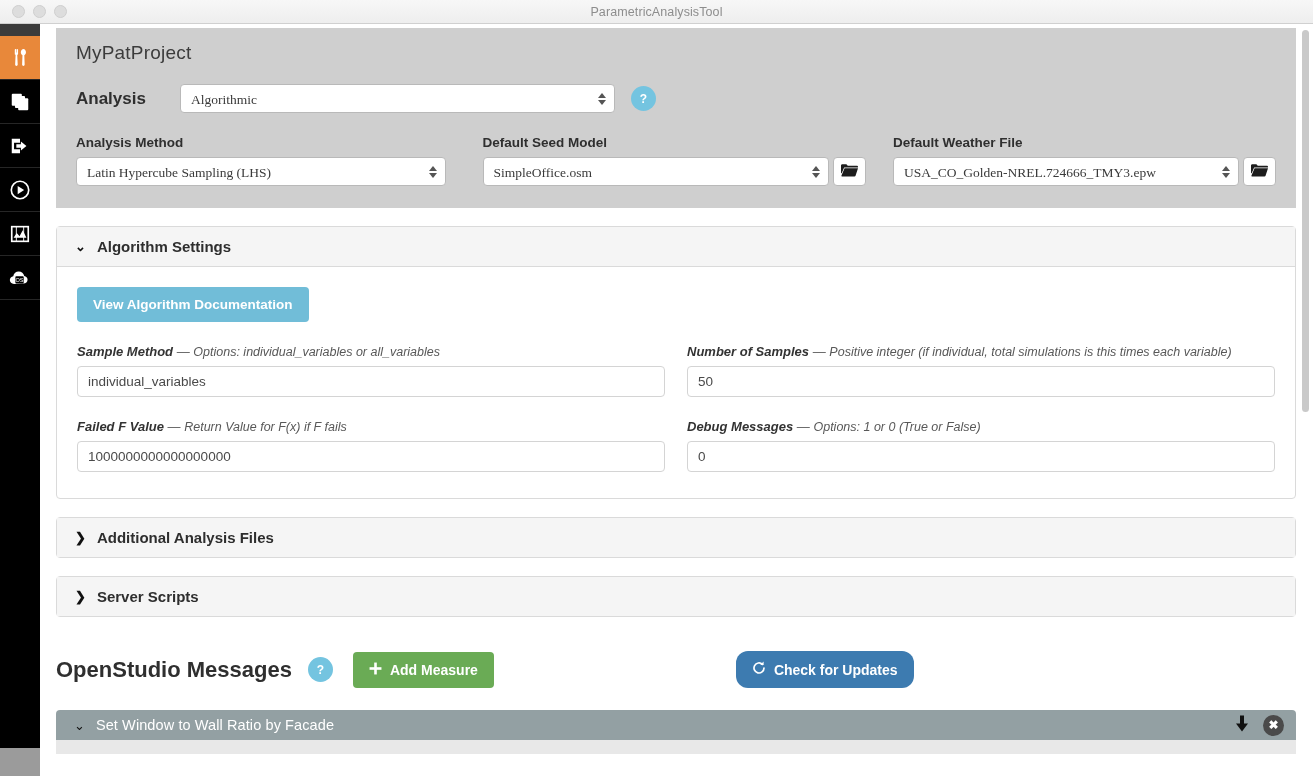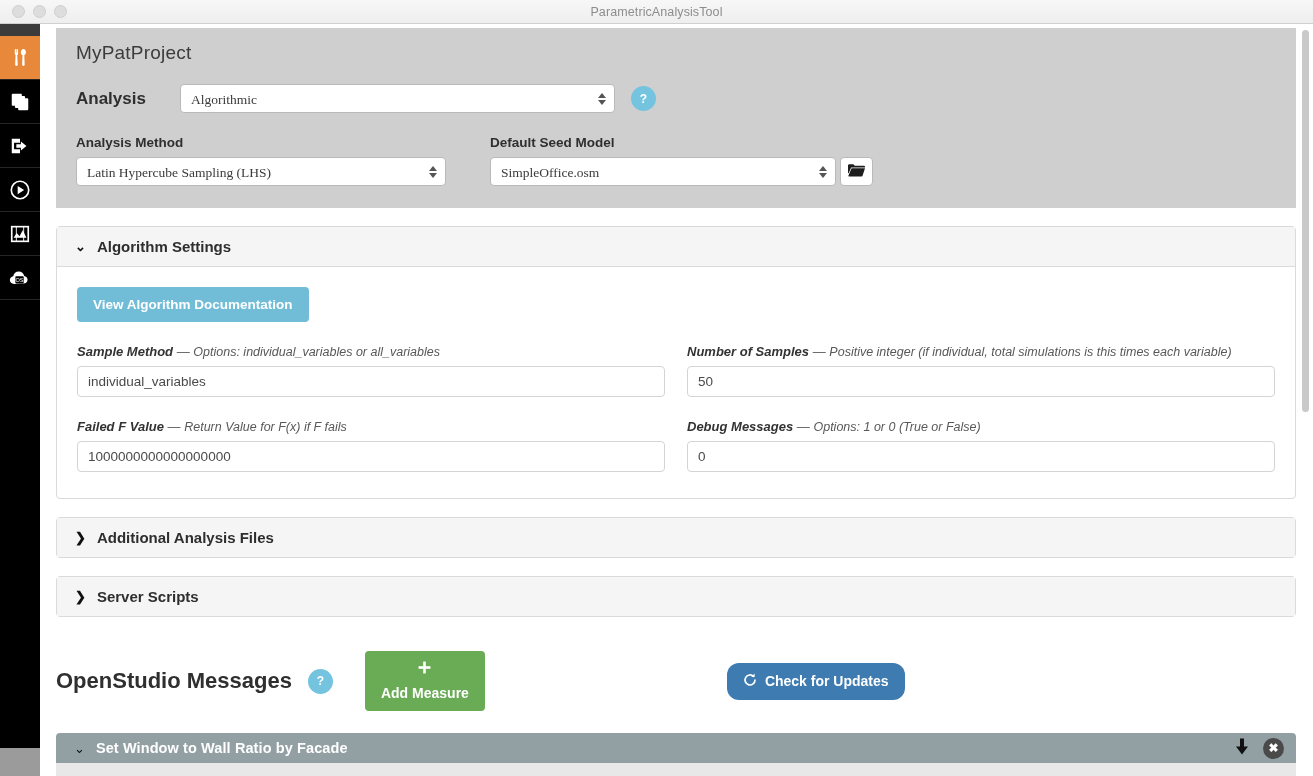--- a/index.html
+++ b/index.html
@@ -143,37 +143,36 @@
   
   .measures-bar {
     margin:34px 0 0 16px; width:1240px;
     display:flex; align-items:center;
   }
   .measures-title { font-size:22px; font-weight:700; color:#2f2f2f; }
   .btn-green {
     background:#6aab55; color:#fff; border:none; border-radius:4px;
     font-size:14px; font-weight:700; padding:10px 16px;
     display:inline-flex; align-items:center; gap:8px; cursor:pointer;
-    margin-left:32px;
-    flex-direction:column;
+    margin-left:20px;
   }
   .btn-blue {
     background:#3d7bb0; color:#fff; border:none; border-radius:12px;
     font-size:14px; font-weight:700; padding:10px 16px;
     display:inline-flex; align-items:center; gap:8px; cursor:pointer;
     margin-left:242px;
   }
 
   .measure-card {
     margin:22px 0 0 16px; width:1240px;
     background:#93a0a3; border-radius:4px 4px 0 0;
     height:30px; display:flex; align-items:center;
     padding:0 12px 0 18px; color:#ffffff;
   }
-  .measure-name { font-size:14.5px; font-weight:700; letter-spacing:.1px; }
+  .measure-name { font-size:14.5px; font-weight:400; letter-spacing:.1px; }
   .measure-actions { margin-left:auto; display:flex; align-items:center; gap:14px; }
   .dl-arrow { font-size:17px; color:#111; line-height:1; cursor:pointer; }
   .close-circle {
     width:21px; height:21px; border-radius:50%;
     background:#4a4a4a; color:#ffffff;
     display:flex; align-items:center; justify-content:center;
     font-size:12px; font-weight:700; cursor:pointer;
   }
   .measure-body { margin-left:16px; width:1240px; height:14px; background:#e8e8e8; }
 </style>
@@ -307,20 +306,42 @@
                 <span>
                   <svg width="17" height="14" viewBox="0 0 18 14" fill="#1d1d1d">
                     <path d="M0 2.2C0 1.4.6.8 1.4.8h4.3l1.5 1.8H17c.6 0 1 .4 1 1v.7H3.3L.6 10.6 0 10z"></path>
                     <path d="M3.8 5.2H18l-2.6 7.9c-.1.5-.6.9-1.1.9H1.3c-.6 0-1-.5-.8-1.1z"></path>
                   </svg>
                 </span>
               </div>
             </div>
           </div>
 
+          <div class="col-c">
+            <div class="field-label">Default Weather File</div>
+            <div class="field-row">
+              <div class="select-wrap">
+                <select class="sel" style="width:346px;">
+                  <option>USA_CO_Golden-NREL.724666_TMY3.epw</option>
+                </select>
+                <span class="sel-arrows">
+                  <span class="tri-up"></span>
+                    <span class="tri-dn"></span>
+                </span>
+              </div>
+              <div class="folder-btn">
+                <span>
+                  <svg width="17" height="14" viewBox="0 0 18 14" fill="#1d1d1d">
+                    <path d="M0 2.2C0 1.4.6.8 1.4.8h4.3l1.5 1.8H17c.6 0 1 .4 1 1v.7H3.3L.6 10.6 0 10z"></path>
+                    <path d="M3.8 5.2H18l-2.6 7.9c-.1.5-.6.9-1.1.9H1.3c-.6 0-1-.5-.8-1.1z"></path>
+                  </svg>
+                </span>
+              </div>
+            </div>
+          </div>
 
         </div>
       </div>
 
       <div class="acc">
         <div class="acc-head">
           <span class="chev">⌄</span>
           <span>Algorithm Settings</span>
         </div>
         <div class="acc-body">

